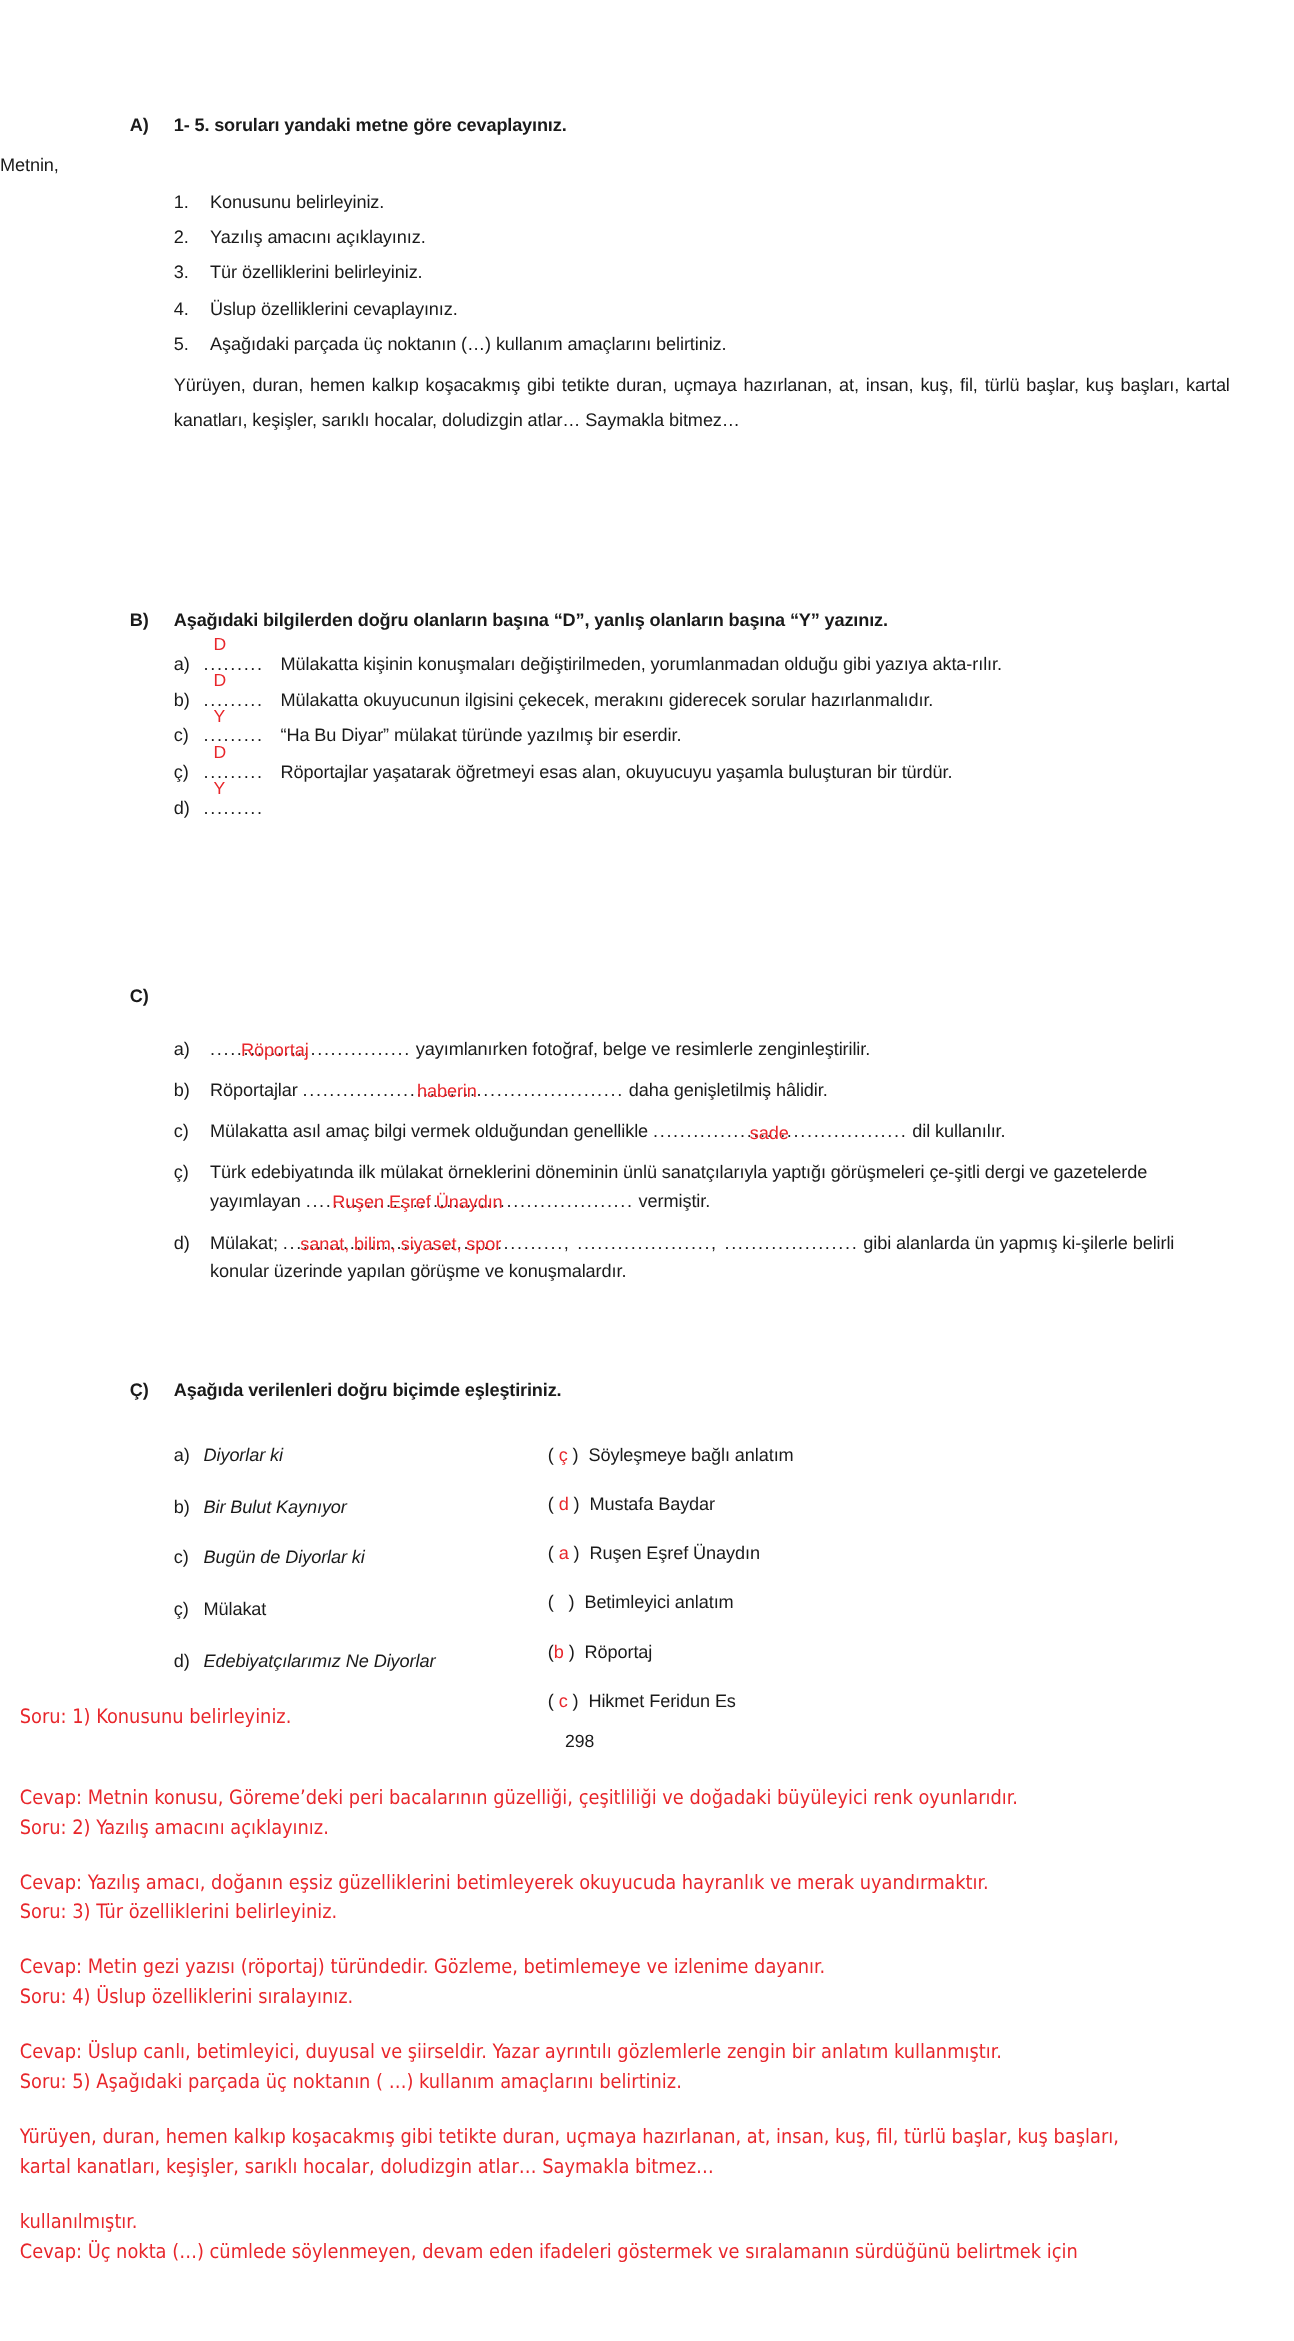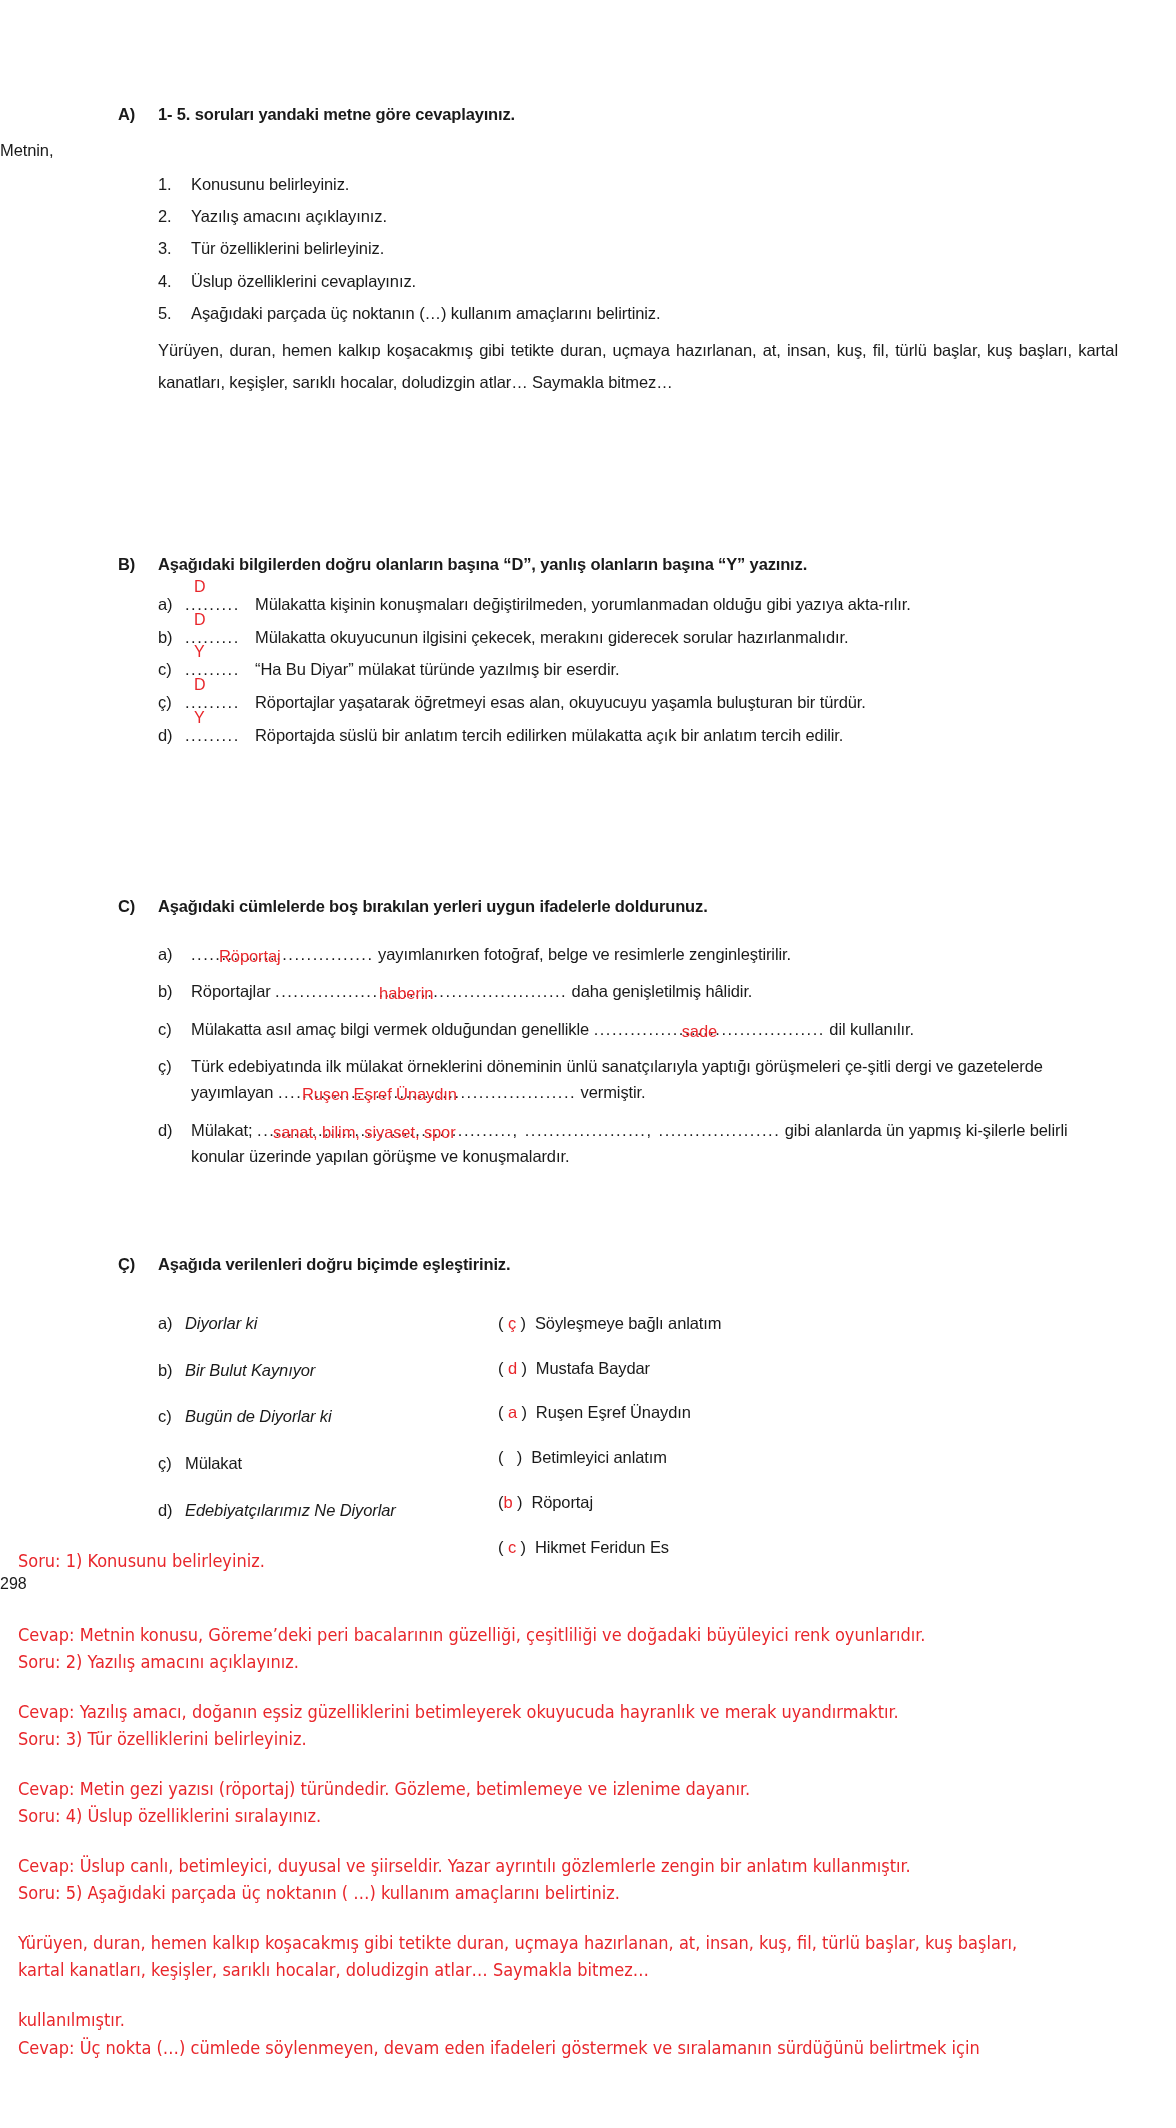--- a/index.html
+++ b/index.html
@@ -84,22 +84,22 @@
   .mrow{display:flex; align-items:flex-start; line-height:1.5; margin-bottom:22px;}
   .mrow .lab{width:27px; flex:none;}
   .mrow .it{flex:1;}
   .ital{font-style:italic;}
   .mrowR{display:flex; align-items:baseline; line-height:1.5; margin-bottom:20px;}
   .paren{white-space:pre; margin-right:9px;}
   .paren .k{color:#e8262b;}
 
   
   .pagenum{
-    position:absolute; width:972px; text-align:left;
-    font-size:16px; color:#1a1a1a;
+    position:absolute; width:972px; text-align:center;
+    font-size:16px; color:#1a1a1a;margin-left:41px;
   }
 
   
   .answers{
     position:absolute; left:18px; width:1140px;
     font-family:"DejaVu Sans Condensed","Liberation Sans", sans-serif;
     color:#e8262b; font-size:18px; line-height:1.42;
   }
   .answers .aline{margin:0 0 2px 0; white-space:pre-wrap;}
   .answers .gap{height:22px;}
@@ -178,29 +178,27 @@
           <span class="ans">D</span>
         </div>
         <div class="txt">Röportajlar yaşatarak öğretmeyi esas alan, okuyucuyu yaşamla buluşturan bir türdür.</div>
       </div>
       <div class="tfrow">
         <div class="lab">d)</div>
         <div class="blank">
           <span class="dots">.........</span>
           <span class="ans">Y</span>
         </div>
-        <div class="txt">Röportajda süslü bir anlatım tercih edilirken mülakatta açık bir anlatım tercih edilir.</div>
       </div>
     </div>
   </div>
 
   <div class="ws" style="top:895px;">
     <div class="sec-head">
       <div class="sec-letter">C)</div>
-      <div class="sec-title">Aşağıdaki cümlelerde boş bırakılan yerleri uygun ifadelerle doldurunuz.</div>
     </div>
 
     <div style="margin-top:22px;">
 
       <div class="firow">
         <div class="lab">a)</div>
         <div class="txt">
           <span></span><span class="ansover"><span style="left:28px;">Röportaj</span></span><span class="dots">..............................</span><span> yayımlanırken fotoğraf, belge ve resimlerle zenginleştirilir.</span>
         </div>
       </div>

